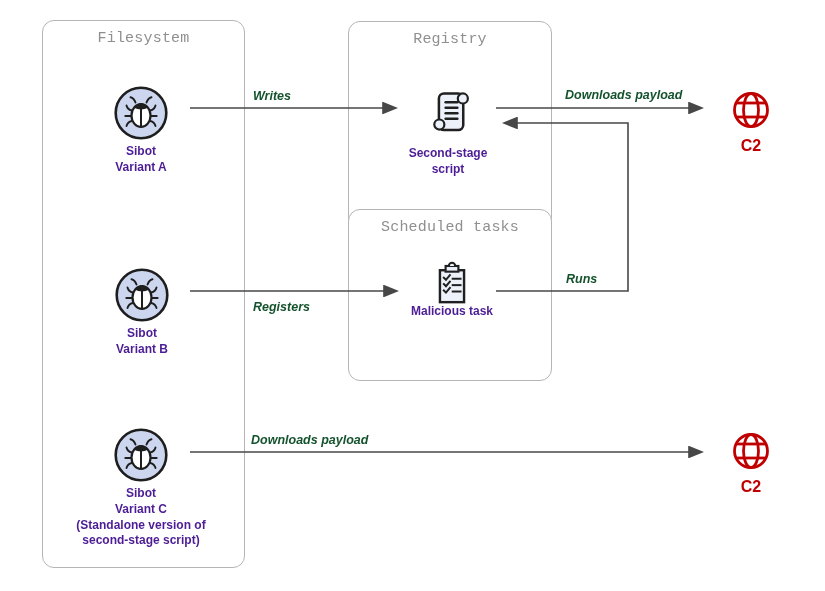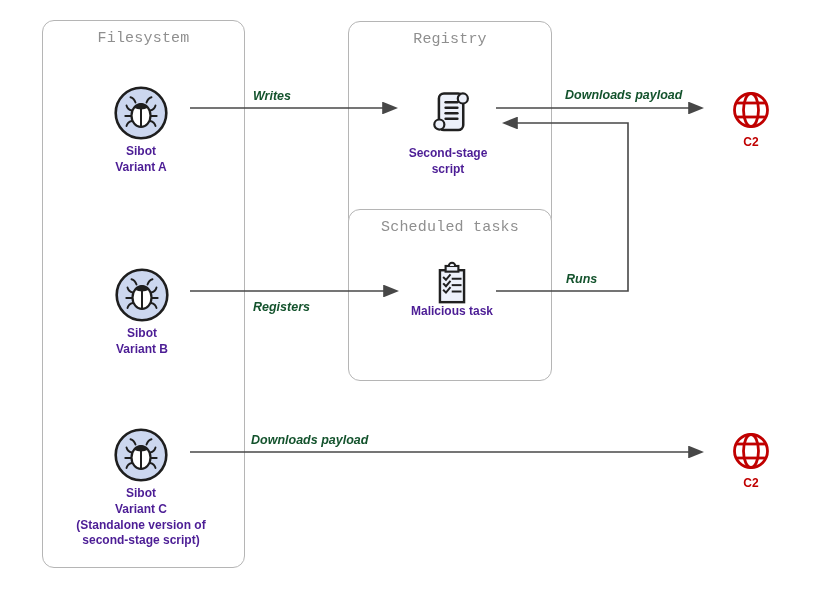--- a/index.html
+++ b/index.html
@@ -13,21 +13,21 @@
   }
   .group-title{
     position:absolute;top:9px;left:0;right:0;text-align:center;
     font-size:15px;font-weight:500;color:#8f8f8f;letter-spacing:.2px;font-family:Liberation Mono, monospace;
   }
   .node-icon{position:absolute;}
   .node-label{
     position:absolute;text-align:center;font-size:12px;font-weight:700;
     color:#4c1d95;line-height:1.32;white-space:pre-line;
   }
-  .c2-label{color:#c00000;font-weight:600;font-size:12px;}
+  .c2-label{color:#c00000;font-weight:600;font-size:16px;}
   .edge-label{
     position:absolute;font-size:12.5px;font-style:italic;font-weight:700;
     color:#14532d;white-space:nowrap;
   }
   svg{display:block;}
   #edge-layer{position:absolute;left:0;top:0;}
 </style>
 </head>
 <body>
 

